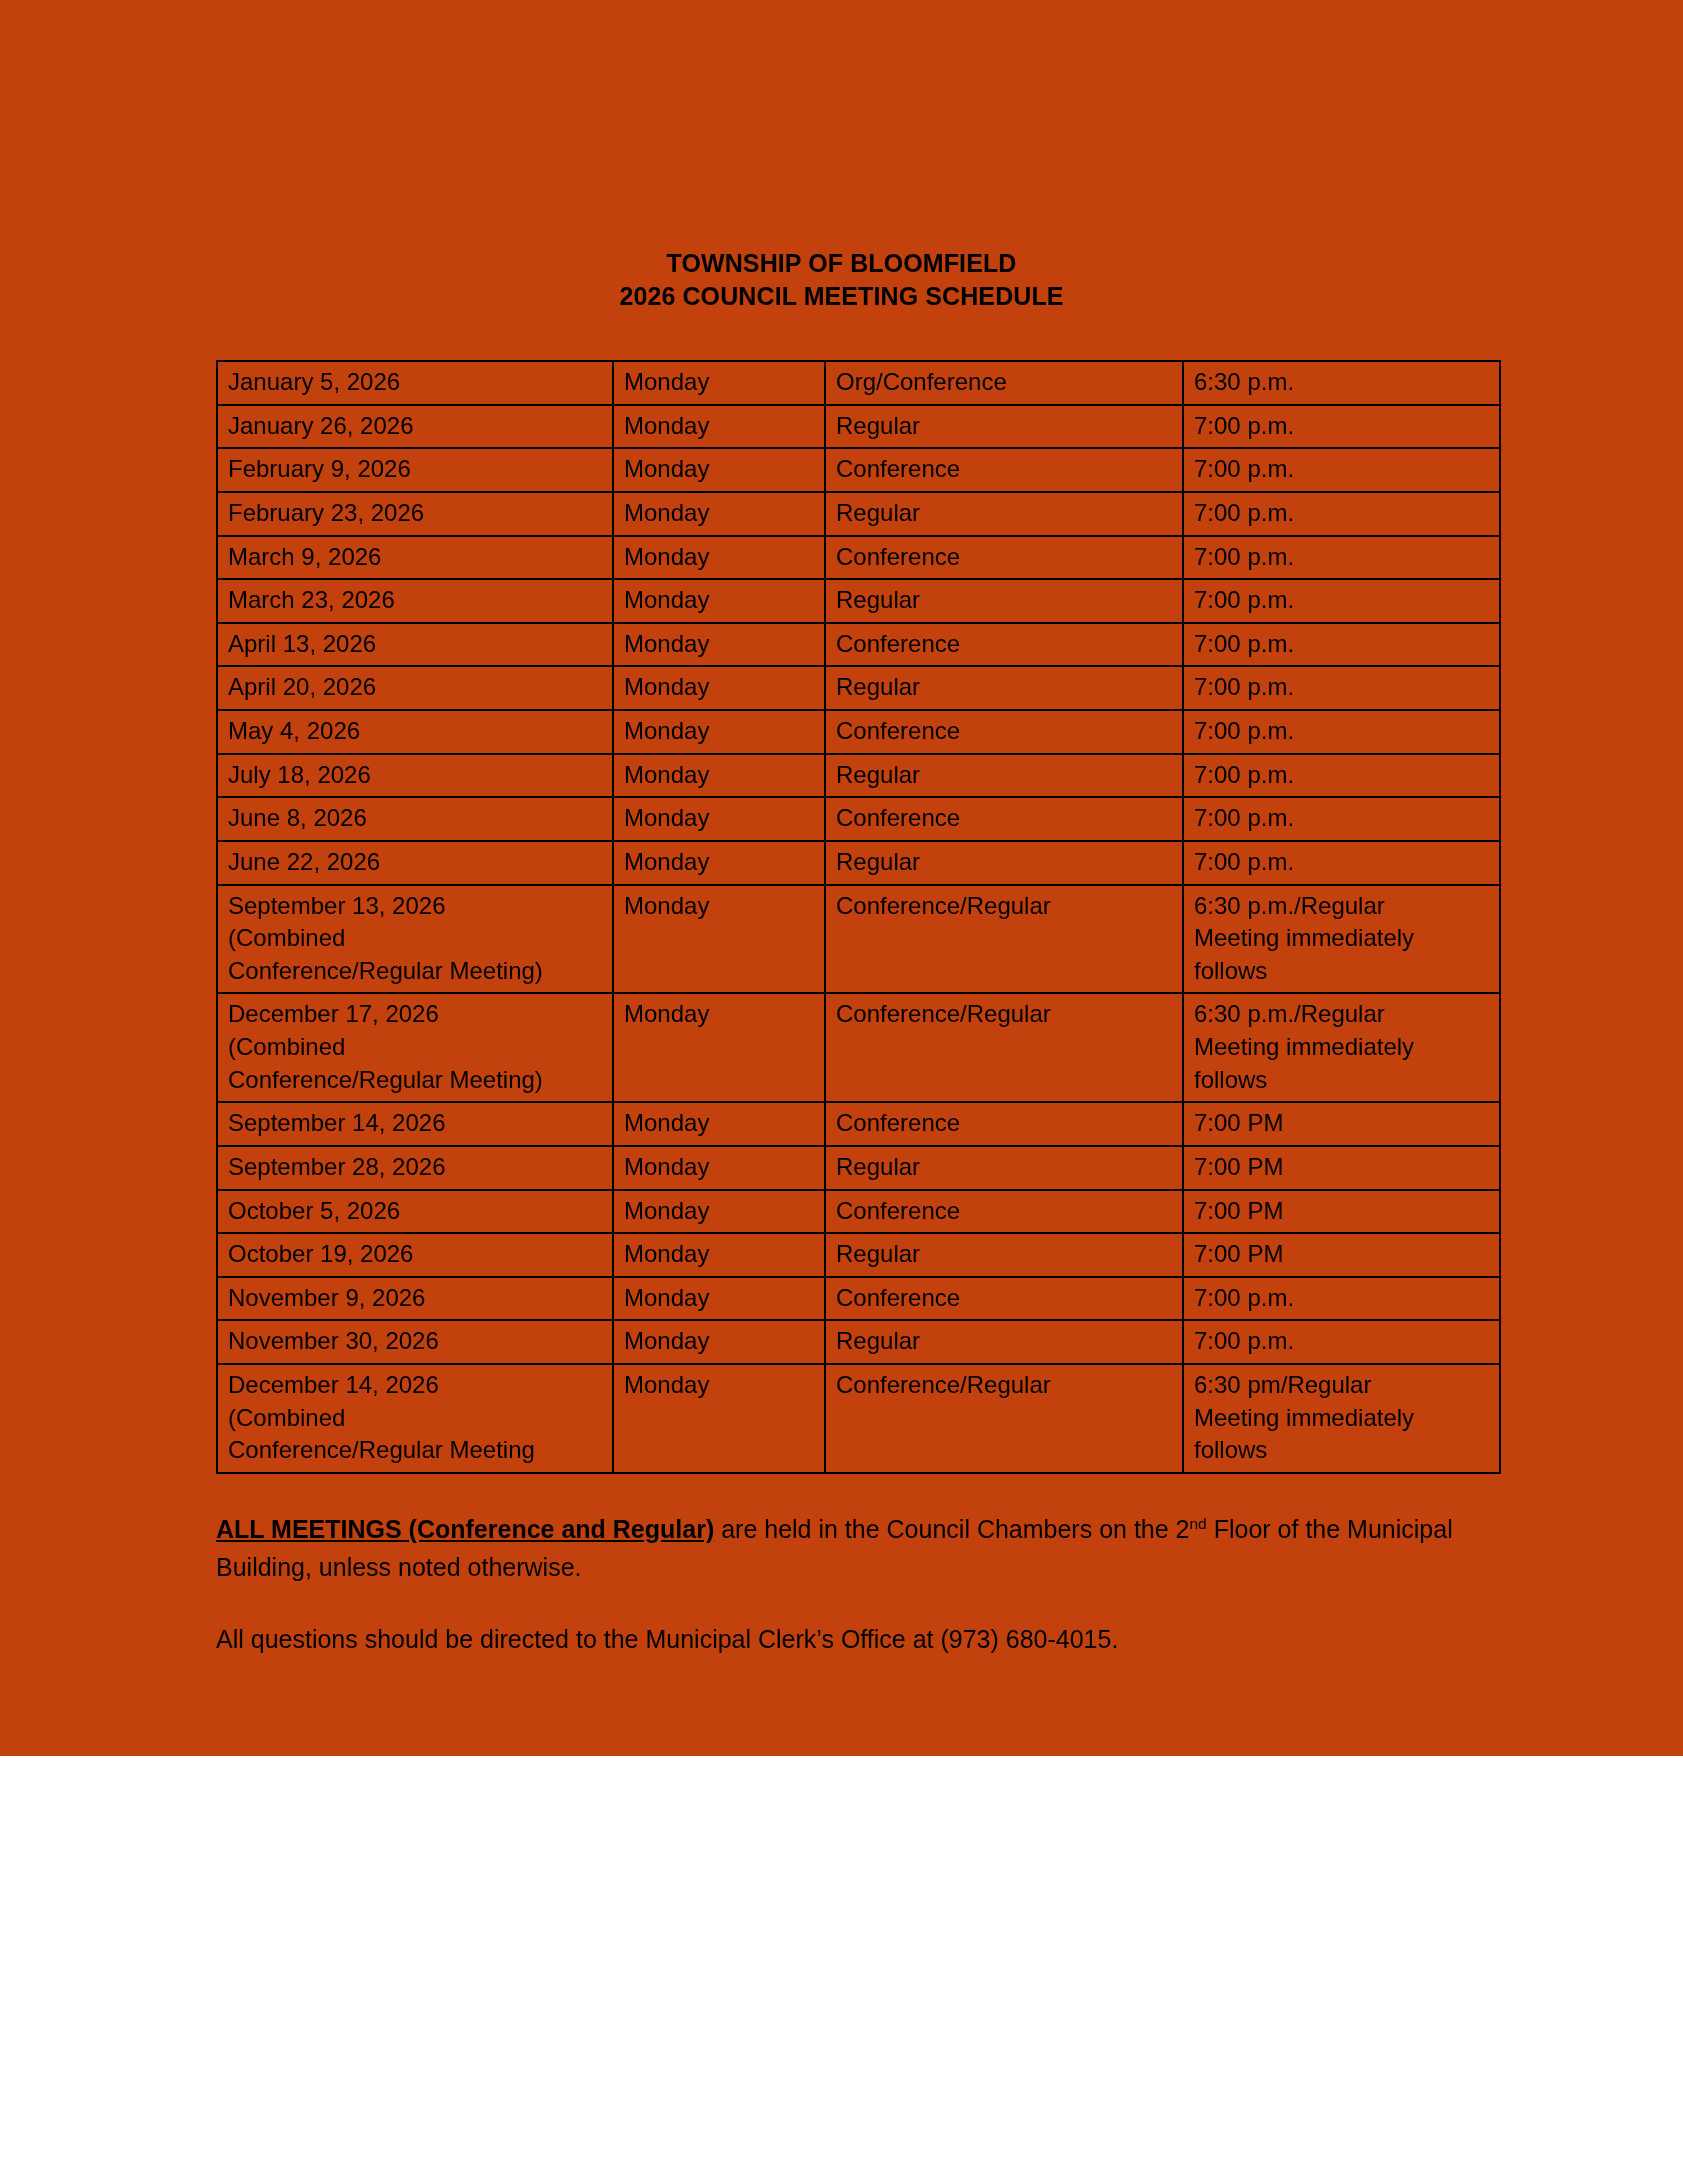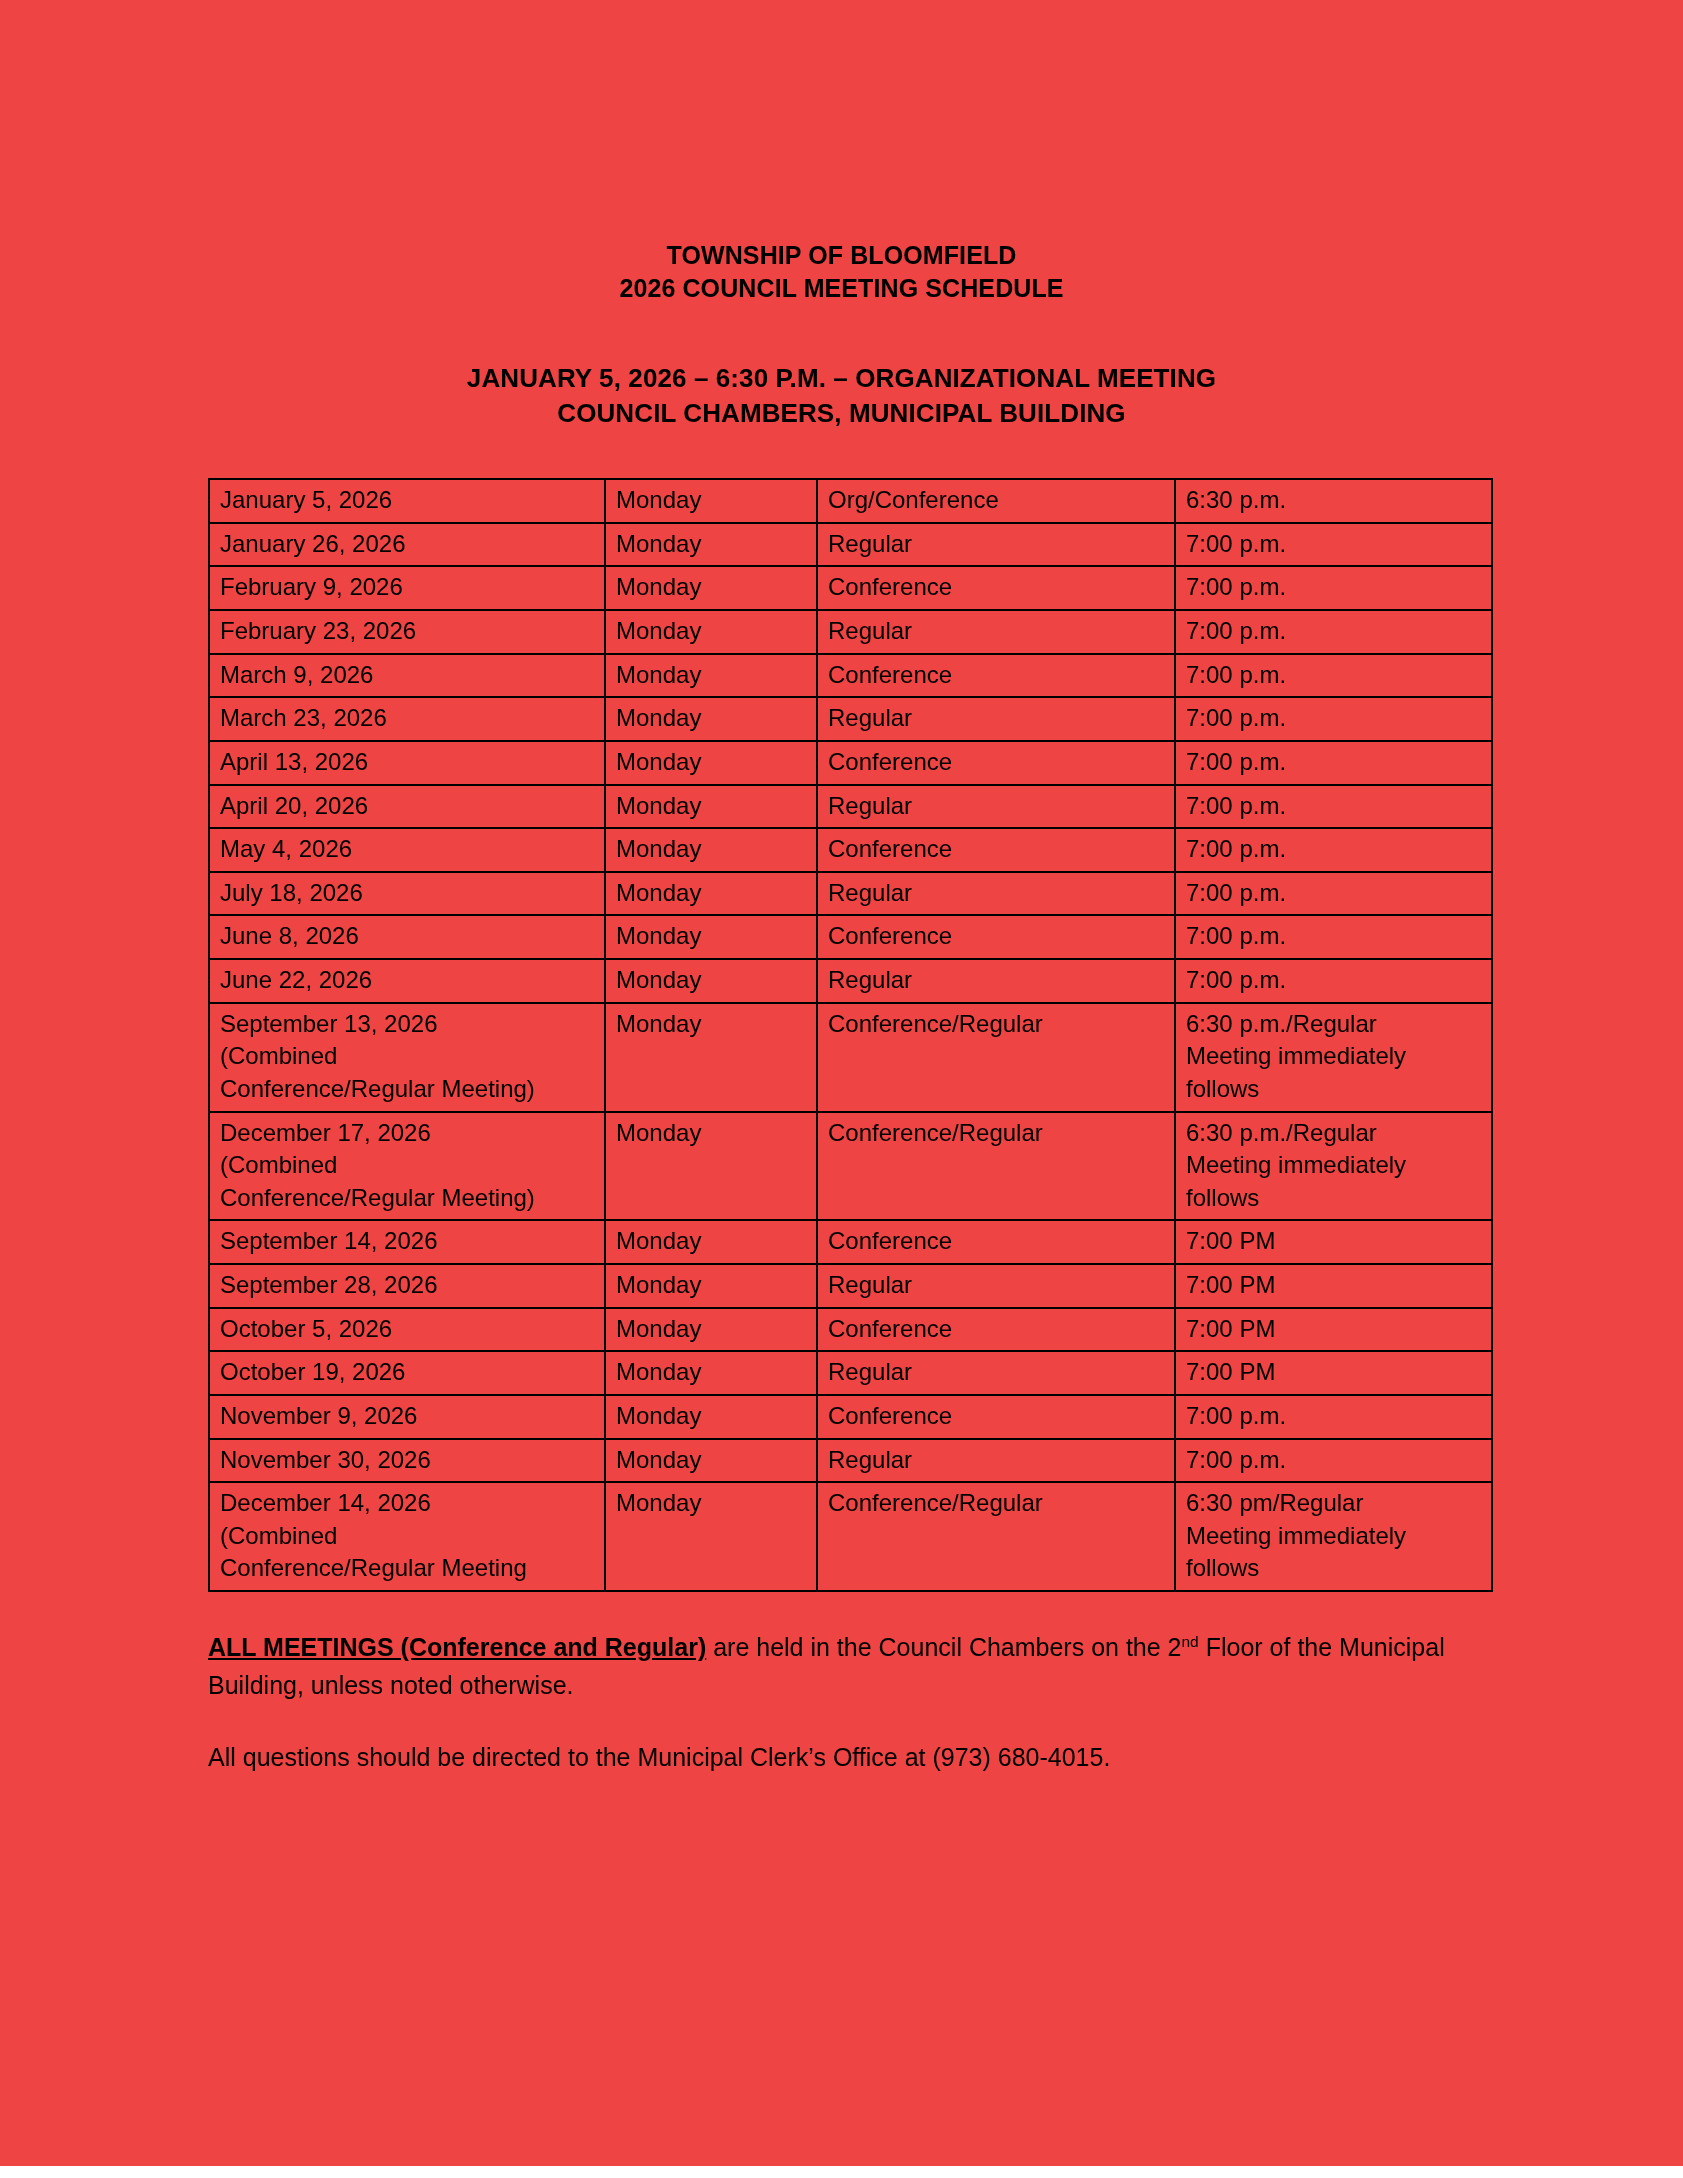--- a/index.html
+++ b/index.html
@@ -11,24 +11,24 @@
     width: 1683px;
     height: 2178px;
     font-family: "Liberation Sans", sans-serif;
     color: #000000;
     -webkit-font-smoothing: antialiased;
   }
 
   .page {
     position: relative;
     width: 1683px;
-    height: 2166px;
+    height: 1756px;
     box-sizing: border-box;
-    padding: 8px;
-    background: #ef4444;
+    padding: 16px;
+    background: #c2410c;
   }
 
   
   .heading-block {
     text-align: center;
     font-weight: bold;
     font-size: 25px;
     line-height: 1.30;
     letter-spacing: 0.1px;
   }
@@ -92,24 +92,20 @@
 </head>
 <body>
 
 <div class="page">
 
   <div class="heading-block heading-block-1">
     <span class="heading-line">TOWNSHIP OF BLOOMFIELD</span>
     <span class="heading-line">2026 COUNCIL MEETING SCHEDULE</span>
   </div>
 
-  <div class="heading-block heading-block-2">
-    <span class="heading-line">JANUARY 5, 2026 – 6:30 P.M. – ORGANIZATIONAL MEETING</span>
-    <span class="heading-line">COUNCIL CHAMBERS, MUNICIPAL BUILDING</span>
-  </div>
 
   <div class="table-wrap">
     <table class="schedule">
       <colgroup>
         <col class="c-date">
           <col class="c-day">
           <col class="c-type">
           <col class="c-time">
       </colgroup>
       <tbody>

